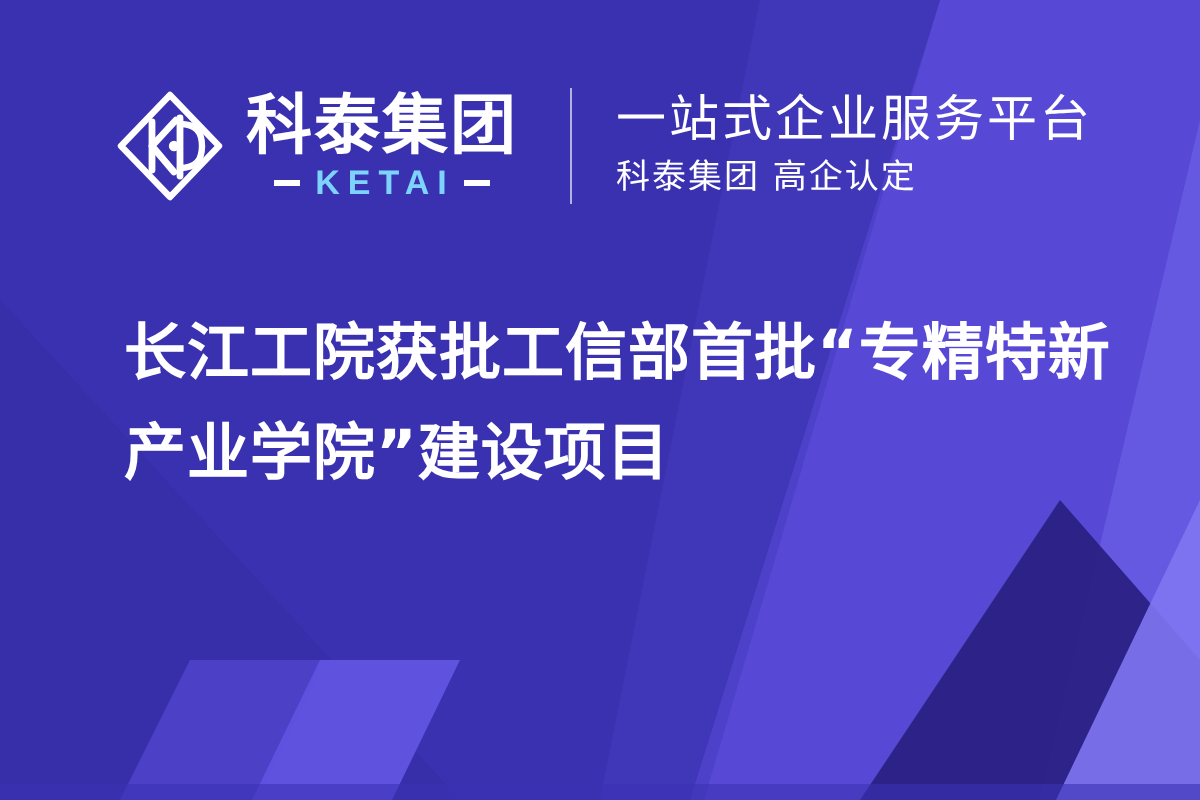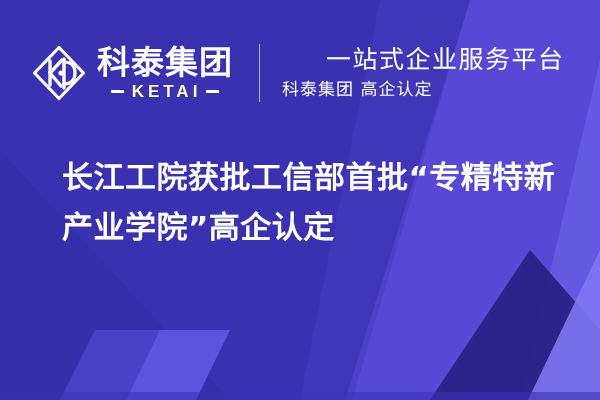--- a/index.html
+++ b/index.html
@@ -35,21 +35,21 @@
 
   
   .header {
     position: absolute;
     left: 0;
     top: 36px;
     width: 600px;
     height: 74px;
     display: flex;
     align-items: center;
-    padding-left: 31px;
+    padding-left: 57px;
     box-sizing: border-box;
   }
 
   .logo-block {
     display: flex;
     align-items: center;
     flex: 0 0 auto;
   }
 
   .logo-mark {
@@ -83,21 +83,21 @@
     width: 100%;
   }
   .logo-dash {
     display: block;
     height: 3px;
     width: 13px;
     background: #ffffff;
     flex: 0 0 auto;
   }
   .logo-en {
-    color: #fef9c3;
+    color: #7dd3fc;
     font-size: 17px;
     font-weight: 700;
     letter-spacing: 4px;
     line-height: 1;
     padding: 0 5px 0 8px;
     white-space: nowrap;
     font-family: "Liberation Sans", sans-serif;
   }
 
   .divider {
@@ -115,21 +115,20 @@
     flex: 0 0 auto;
   }
   .tagline-main {
     color: #ffffff;
     font-size: 25px;
     line-height: 1.16;
     letter-spacing: 1.5px;
     white-space: nowrap;
     font-weight: 400;
     font-family: "DejaVu Sans", "Liberation Sans", sans-serif;
-    margin-left: 44px;
   }
   .tagline-sub {
     color: #ffffff;
     font-size: 17px;
     line-height: 1.3;
     margin-top: 4px;
     letter-spacing: 1px;
     white-space: nowrap;
     font-weight: 400;
     font-family: "DejaVu Serif", "Liberation Serif", serif;
@@ -208,15 +207,15 @@
 
     <span class="divider"></span>
 
     <div class="tagline">
       <span class="tagline-main">一站式企业服务平台</span>
       <span class="tagline-sub">科泰集团 高企认定</span>
     </div>
 
   </div>
 
-  <div class="headline">长江工院获批工信部首批“专精特新产业学院”高企认定</div>
+  <div class="headline">长江工院获批工信部首批“专精特新产业学院”建设项目</div>
 
 </div>
 
 </body></html>

